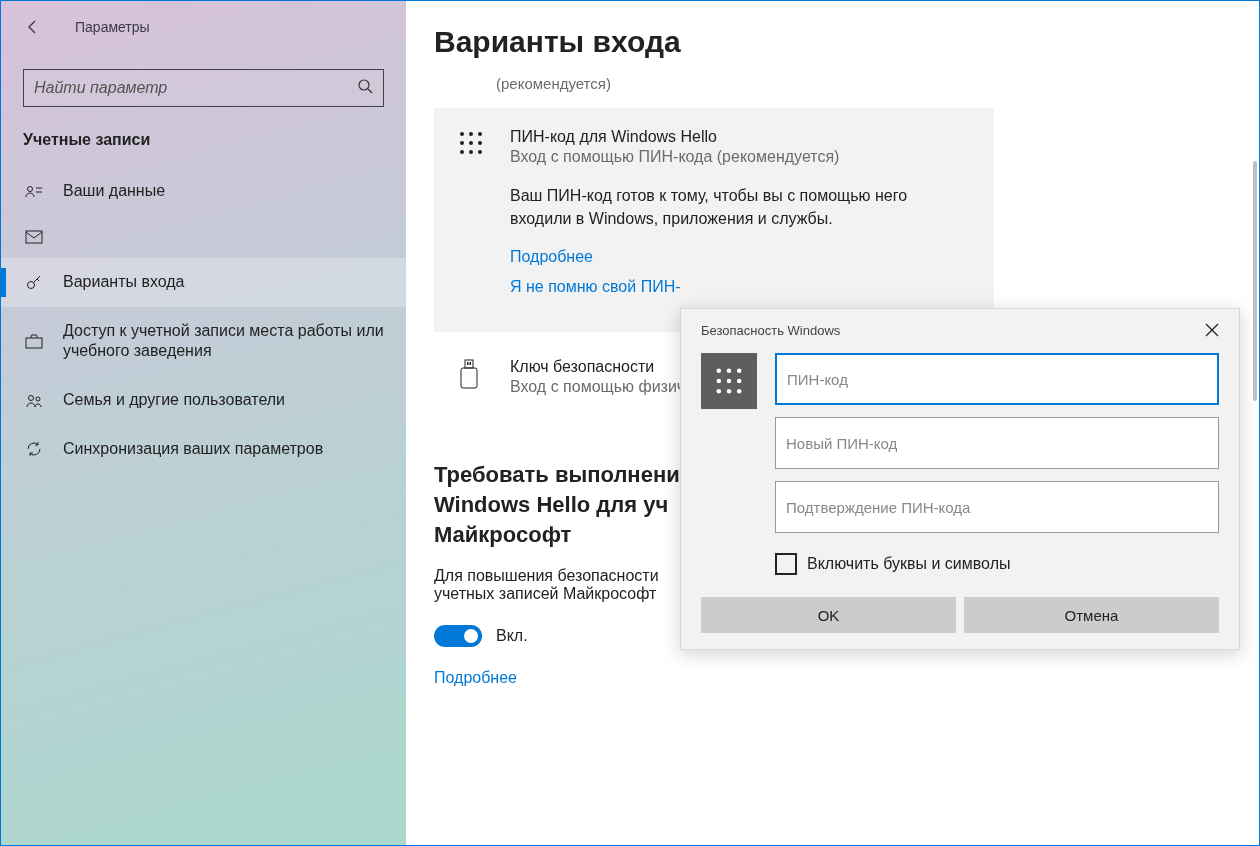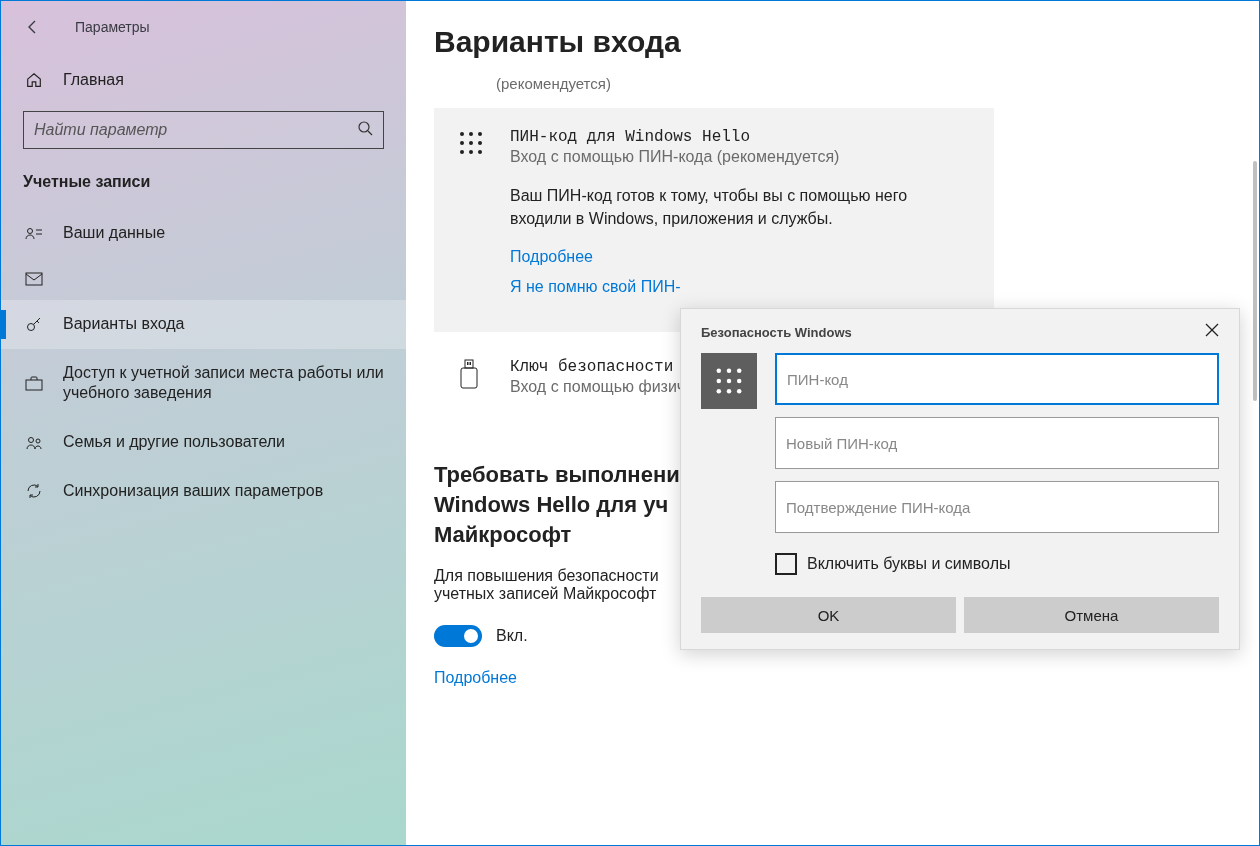--- a/index.html
+++ b/index.html
@@ -32,41 +32,41 @@
 
 
 .main { flex: 1; background: #fff; padding: 24px 28px 0 28px; overflow: hidden; position: relative; }
 .page-title { font-size: 30px; font-weight: 600; color: #222; }
 .recommend { color: #6b6b6b; font-size: 15px; margin: 16px 0 16px 62px; }
 
 .card { background: #f2f2f2; padding: 20px 22px 24px 22px; margin-bottom: 8px; width: 560px; }
 .card-head { display: flex; }
 .card-icon { width: 34px; height: 34px; margin-right: 20px; flex-shrink: 0; color: #222; }
 .card-body { flex: 1; }
-.card-title { font-size: 16px; color: #222; margin-bottom: 2px; font-family: Liberation Mono, monospace; }
+.card-title { font-size: 16px; color: #222; margin-bottom: 2px; }
 .card-sub { font-size: 16px; color: #6b6b6b; margin-bottom: 18px; }
 .card-desc { font-size: 16px; color: #222; line-height: 1.45; margin-bottom: 18px; }
 .card-link { color: #0078d7; font-size: 16px; cursor: pointer; display: block; margin-bottom: 12px; }
 
 .card2 { display: flex; padding: 18px 22px; width: 560px; }
 .card2 .card-title { font-size: 16px; color: #222; margin-bottom: 2px; }
 .card2 .card-sub { font-size: 16px; color: #6b6b6b; }
 
 .sec-heading { font-size: 22px; font-weight: 600; color: #222; margin: 28px 0 18px 0; line-height: 1.35; max-width: 560px; }
 .sec-desc { font-size: 16px; color: #222; max-width: 560px; }
 
 .toggle-row { display: flex; align-items: center; margin: 22px 0; }
 .toggle { width: 48px; height: 22px; border-radius: 11px; background: #0078d7; position: relative; cursor: pointer; }
 .toggle::after { content: ""; position: absolute; right: 4px; top: 4px; width: 14px; height: 14px; border-radius: 50%; background: #fff; }
 .toggle-lbl { margin-left: 14px; font-size: 16px; color: #222; }
 .more-link { color: #0078d7; font-size: 16px; cursor: pointer; }
 
 
 .dialog { position: absolute; left: 680px; top: 308px; width: 560px; background: #f2f2f2; border: 1px solid #d8d8d8; box-shadow: 0 4px 18px rgba(0,0,0,.18); padding: 14px 20px 16px 20px; }
-.dialog-head { display: flex; justify-content: space-between; align-items: center; margin-bottom: 12px; font-weight: bold; }
+.dialog-head { display: flex; justify-content: space-between; align-items: flex-start; margin-bottom: 12px; }
 .dialog-caption { font-size: 13px; color: #444; }
 .dialog-close { cursor: pointer; color: #222; }
 .dialog-title { font-size: 22px; color: #222; margin-bottom: 18px; }
 .dialog-body { display: flex; gap: 18px; }
 .dialog-icon { width: 56px; height: 56px; background: #5e5e5e; display: flex; align-items: center; justify-content: center; flex-shrink: 0; }
 .dialog-fields { flex: 1; }
 .pin-input { width: 100%; height: 52px; border: 1px solid #999; padding: 0 10px; font-size: 15px; outline: none; background: #fff; margin-bottom: 12px; }
 .pin-input::placeholder { color: #888; }
 .pin-input.focus { border: 2px solid #0078d7; }
 .chk-row { display: flex; align-items: center; margin: 8px 0 22px 74px; }
@@ -84,28 +84,20 @@
   <div class="sidebar">
     <div class="sidebar-head">
       <div class="back-btn">
         <svg width="16" height="16" viewBox="0 0 16 16">
             <path d="M10 2 L4 8 L10 14" stroke="currentColor" stroke-width="1.4" fill="none"></path>
           </svg>
       </div>
       <div class="app-title">Параметры</div>
     </div>
 
-    <div class="home-row">
-      <span class="ico">
-        <svg width="18" height="18" viewBox="0 0 20 20">
-            <path d="M3 9 L10 3 L17 9 V17 H12 V12 H8 V17 H3 Z" stroke="#222" stroke-width="1.3" fill="none"></path>
-          </svg>
-      </span>
-      <span class="lbl">Главная</span>
-    </div>
 
     <div class="search-wrap">
       <input type="text" placeholder="Найти параметр" style="">
       <span class="search-ico">
         <svg width="16" height="16" viewBox="0 0 16 16">
             <circle cx="7" cy="7" r="5" stroke="#333" stroke-width="1.2" fill="none"></circle>
             <line x1="11" y1="11" x2="15" y2="15" stroke="#333" stroke-width="1.2"></line>
           </svg>
       </span>
     </div>

